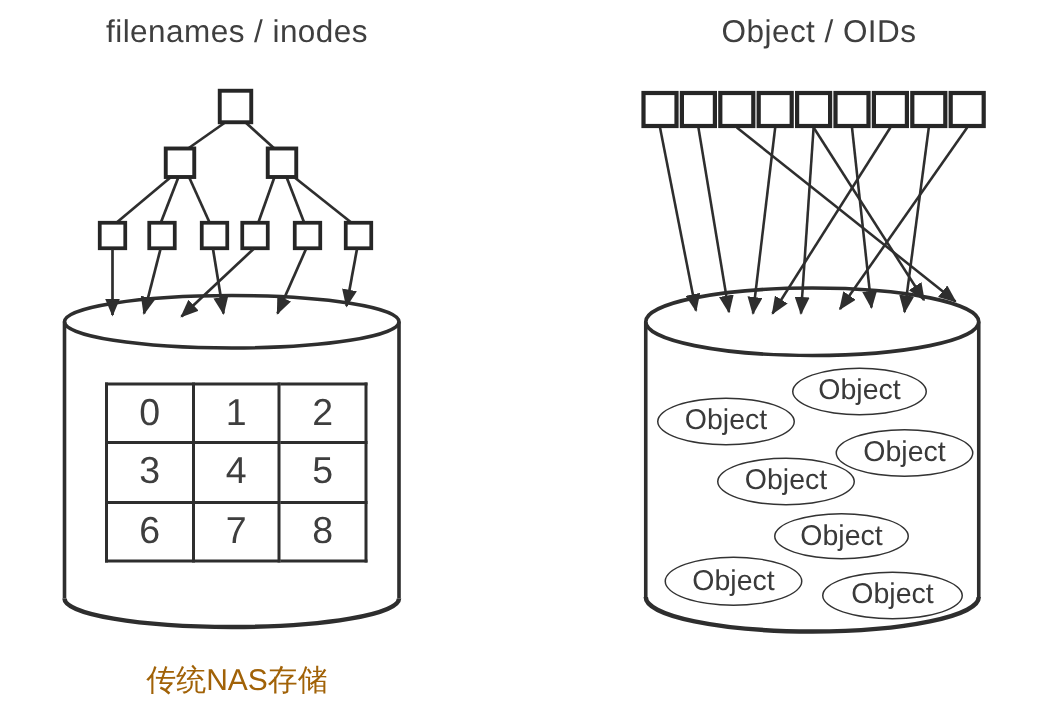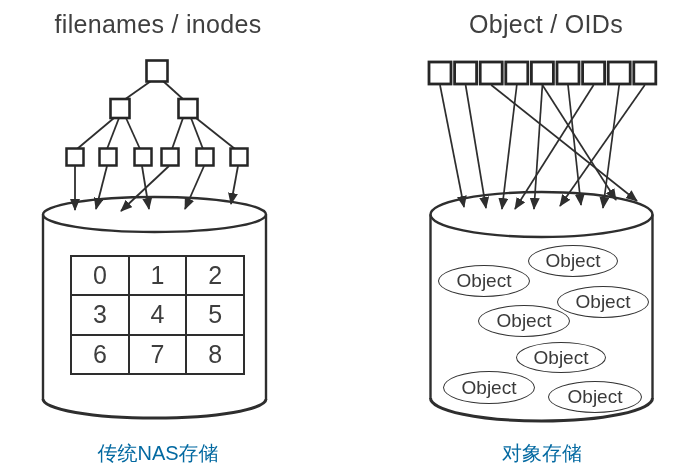--- a/index.html
+++ b/index.html
@@ -1,24 +1,24 @@
 <!DOCTYPE html>
 <html><head>
 <meta charset="utf-8">
 <style>
   html,body{margin:0;padding:0;background:#ffffff;}
   body{width:697px;height:475px;font-family:"Liberation Sans","DejaVu Sans",sans-serif;}
   .canvas{position:relative;width:697px;height:475px;background:#ffffff;overflow:hidden;}
   svg{position:absolute;left:0;top:0;}
-  .title{position:absolute;top:10px;width:300px;text-align:center;font-size:25px;
+  .title{position:absolute;top:10px;width:300px;text-align:center;font-size:21px;
          color:#3f3f3f;letter-spacing:0.3px;white-space:nowrap;}
   .title-left{left:8px;}
   .title-right{left:396px;}
   .caption{position:absolute;top:440px;width:300px;text-align:center;font-size:20px;
-           color:#0369a1;white-space:nowrap;}
+           color:#a16207;white-space:nowrap;}
   .caption-left{left:8px;}
   .caption-right{left:392px;}
   table.blocks{position:absolute;left:70px;top:255px;width:175px;height:120px;
                border-collapse:collapse;table-layout:fixed;}
   table.blocks td{border:2.3px solid #2e2e2e;text-align:center;vertical-align:middle;
                   font-size:25px;color:#3e3e3e;padding:0;}
   .bubble{position:absolute;border:1.6px solid #333333;border-radius:50%;
           background:#ffffff;display:flex;align-items:center;justify-content:center;
           font-size:19px;color:#3a3a3a;box-sizing:border-box;white-space:nowrap;}
 </style>
@@ -126,15 +126,14 @@
 
   <div class="bubble" style="left:528px;top:245px;width:90px;height:32px;">Object</div>
   <div class="bubble" style="left:438px;top:265px;width:92px;height:32px;">Object</div>
   <div class="bubble" style="left:557px;top:286px;width:92px;height:32px;">Object</div>
   <div class="bubble" style="left:478px;top:305px;width:92px;height:32px;">Object</div>
   <div class="bubble" style="left:516px;top:342px;width:90px;height:31px;">Object</div>
   <div class="bubble" style="left:443px;top:371px;width:92px;height:33px;">Object</div>
   <div class="bubble" style="left:548px;top:381px;width:94px;height:32px;">Object</div>
 
   <div class="caption caption-left">传统NAS存储</div>
-  <div class="caption caption-right">对象存储</div>
 
 </div>
 
 </body></html>

